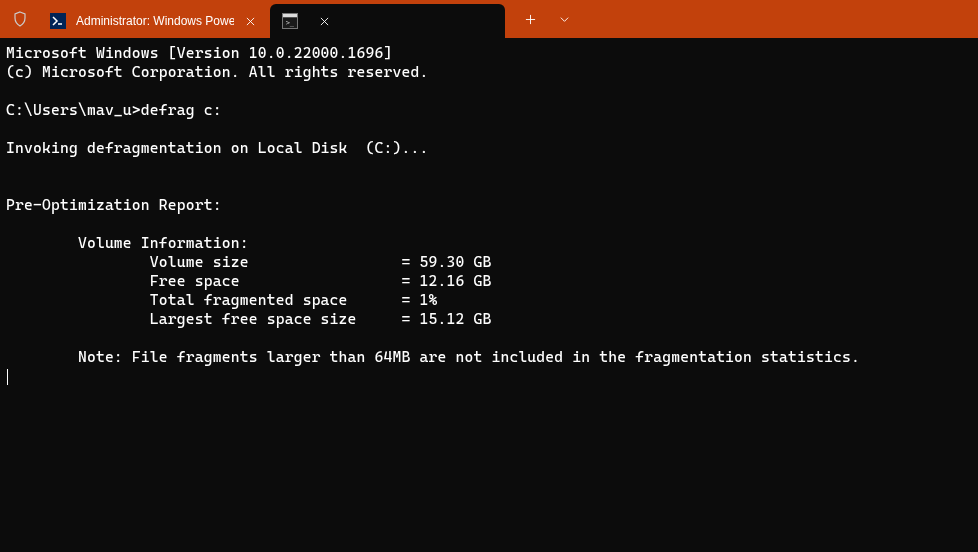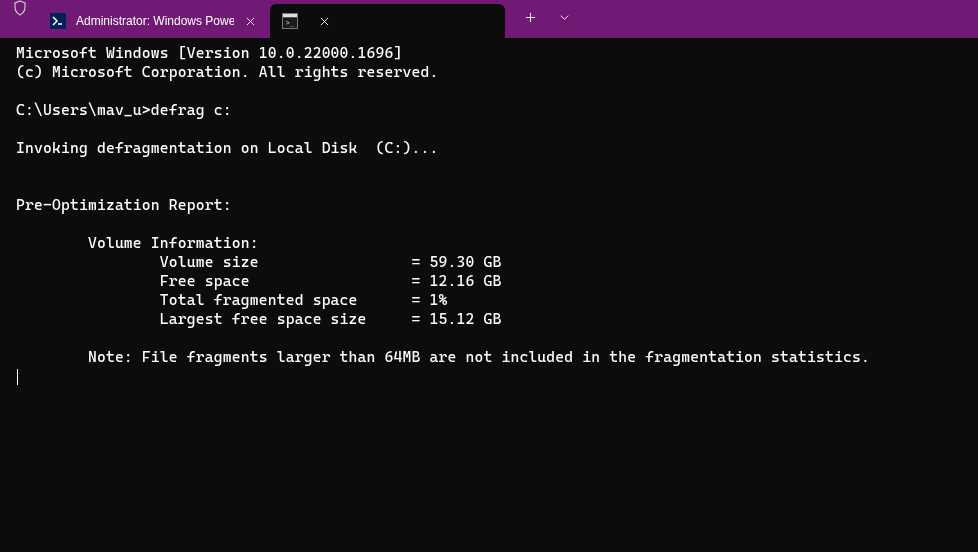--- a/index.html
+++ b/index.html
@@ -9,23 +9,23 @@
     }
     body {
       width: 978px;
       height: 552px;
       background: #0c0c0c;
       font-family: 'Cascadia Mono', 'Consolas', monospace;
       overflow: hidden;
     }
     .titlebar {
       height: 38px;
-      background: #701a75;
-      display: flex;
-      align-items: flex-start;
+      background: #c2410c;
+      display: flex;
+      align-items: center;
       padding-left: 8px;
     }
     .shield-icon {
       width: 16px;
       height: 16px;
       margin-right: 10px;
       margin-left: 4px;
     }
     .tab {
       display: flex;
@@ -89,21 +89,21 @@
       align-items: center;
       justify-content: center;
       color: #ffffff;
       cursor: pointer;
     }
     .titlebar-btn svg {
       width: 11px;
       height: 11px;
     }
     .terminal-content {
-      padding: 6px 16px;
+      padding: 6px 6px;
       color: #ffffff;
       font-size: 15px;
       line-height: 19px;
       white-space: pre;
       font-family: 'Cascadia Mono', 'Consolas', monospace;
       letter-spacing: 0.2px;
     }
     .cursor {
       display: inline-block;
       width: 1px;

